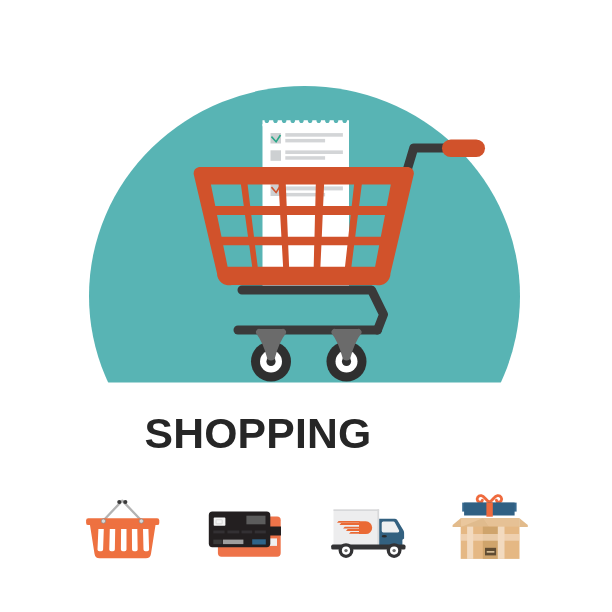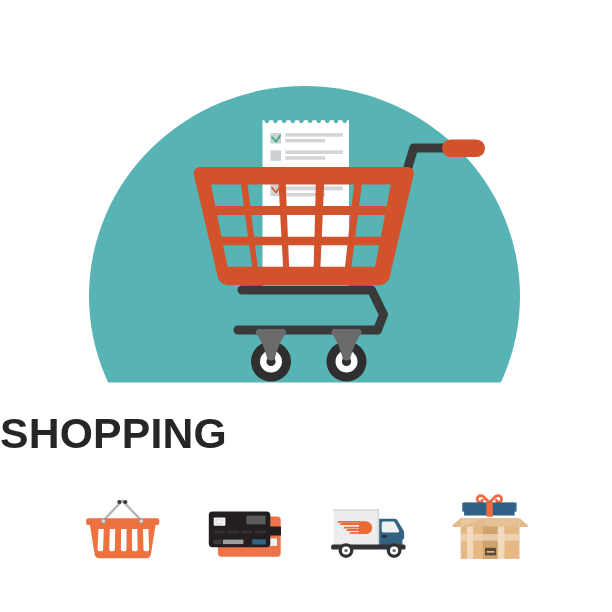--- a/index.html
+++ b/index.html
@@ -1,20 +1,20 @@
 <!DOCTYPE html>
 <html><head>
 <meta charset="utf-8">
 <title>Shopping</title>
 <style>
   html,body{margin:0;padding:0;background:#ffffff;}
   body{width:612px;height:612px;overflow:hidden;font-family:"Liberation Sans",sans-serif;}
   #stage{position:relative;width:612px;height:612px;background:#fff;}
   svg{display:block;position:absolute;left:0;top:0;}
-  #title{position:absolute;left:0;top:411.5px;width:516px;
+  #title{position:absolute;left:0;top:411.5px;width:516px;text-align:center;
          font-family:"Liberation Sans",sans-serif;font-weight:bold;font-size:42.7px;
          letter-spacing:0.2px;color:#262626;line-height:1;}
 </style>
 </head>
 <body>
 
 <div id="stage">
 
 <svg id="hero" width="612" height="612" viewBox="0 0 612 612">
   <defs>

